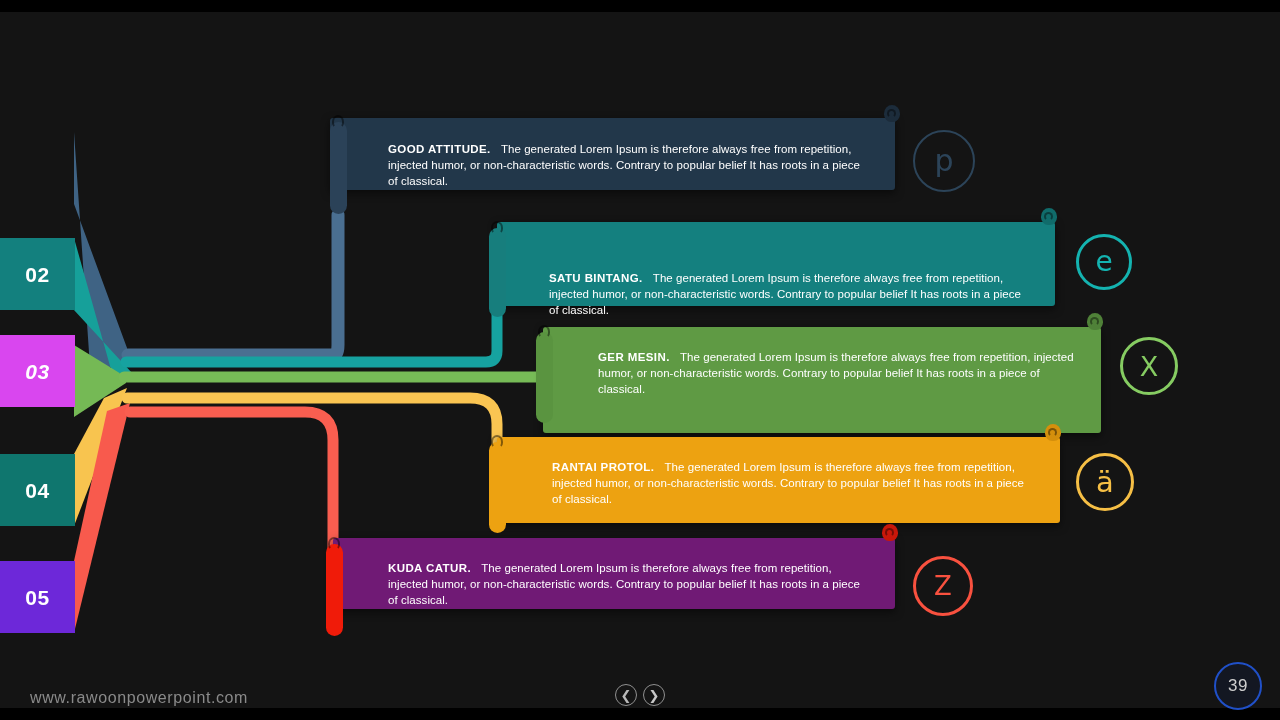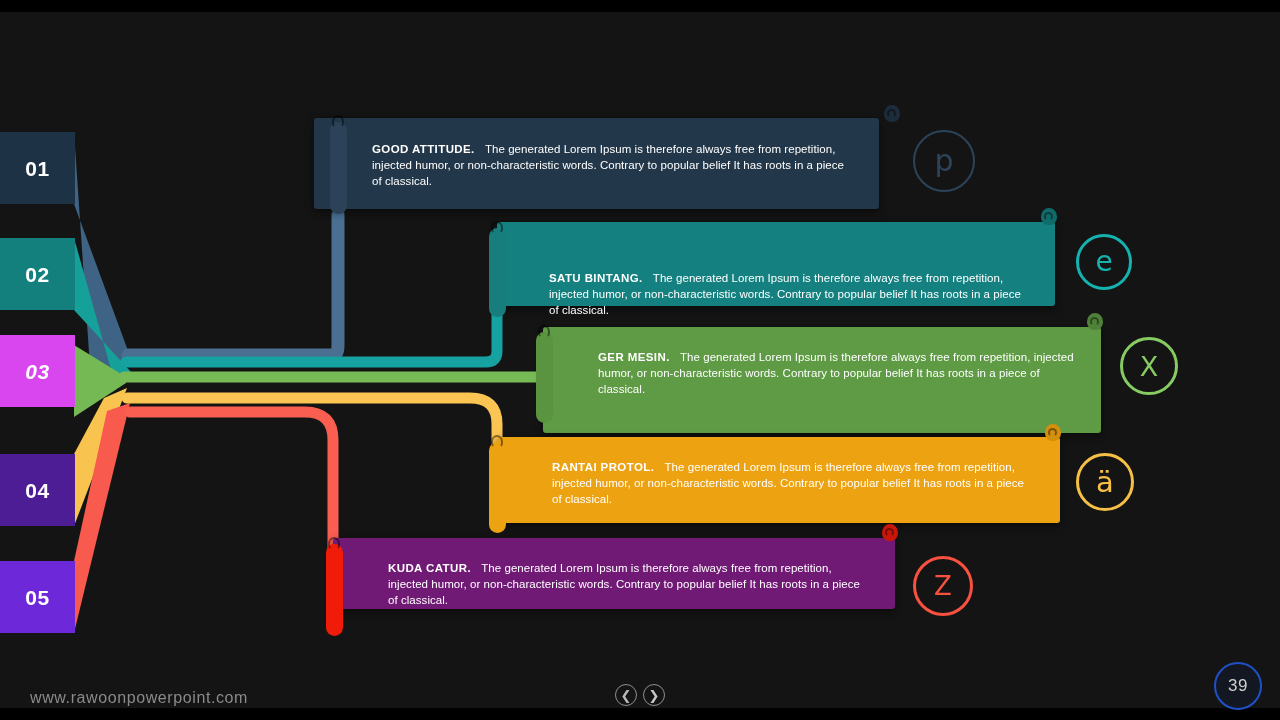--- a/index.html
+++ b/index.html
@@ -161,56 +161,53 @@
 
     <path fill="none" stroke="#16a2a0" stroke-width="11" stroke-linecap="round" d="M 126,362 L 486,362 Q 497,362 497,351 L 497,300"></path>
 
     <path fill="none" stroke="#77bb57" stroke-width="11" stroke-linecap="round" d="M 124,377 L 543,377"></path>
 
     <path fill="none" stroke="#fac552" stroke-width="11" stroke-linecap="round" d="M 127,398 L 470,398 Q 497,398 497,424 L 497,460"></path>
 
     <path fill="none" stroke="#f95e50" stroke-width="11" stroke-linecap="round" d="M 130,412 L 305,412 Q 333,412 333,440 L 333,560"></path>
   </svg>
 
-  <div class="num-tab" id="tab-01" style="top: 132px; background: rgb(30, 50, 69);">
-    <span class="num-label">01</span>
-  </div>
   <svg class="wedge" style="left:74px; top:132px; width:270px; height:235px;" viewBox="0 0 270 235">
     <polygon points="0,0 0,72 60,235 16,235" fill="#3f6384"></polygon>
   </svg>
 
   <div class="num-tab" id="tab-02" style="top: 238px; background: rgb(19, 128, 126);">
     <span class="num-label">02</span>
   </div>
   <svg class="wedge" style="left:74px; top:238px; width:270px; height:135px;" viewBox="0 0 270 135">
     <polygon points="0,0 0,72 58,135 38,135" fill="#16a09a"></polygon>
   </svg>
 
   <div class="num-tab" id="tab-03" style="top: 335px; background: #d946ef; font-style: italic;">
     <span class="num-label">03</span>
   </div>
   <svg class="wedge" style="left:74px; top:345px; width:270px; height:75px;" viewBox="0 0 270 75">
     <polygon points="0,0 0,72 52,38 52,32" fill="#75b955"></polygon>
   </svg>
 
-  <div class="num-tab" id="tab-04" style="top: 454px; background: #4c1d95;">
+  <div class="num-tab" id="tab-04" style="top: 454px; background: #0f766e;">
     <span class="num-label">04</span>
   </div>
   <svg class="wedge" style="left:74px; top:388px; width:270px; height:138px;" viewBox="0 0 270 138">
     <polygon points="53,0 0,138 0,66 30,10" fill="#f8c44f"></polygon>
   </svg>
 
   <div class="num-tab" id="tab-05" style="top: 561px; background: #6d28d9;">
     <span class="num-label">05</span>
   </div>
   <svg class="wedge" style="left:74px; top:403px; width:270px; height:230px;" viewBox="0 0 270 230">
     <polygon points="56,0 0,230 0,158 33,8" fill="#f85a4d"></polygon>
   </svg>
 
-  <div class="card" id="card-01" style="left:314px; top:118px; width:565px; height:91px; background:#22374a;">
+  <div class="card" id="card-01" style="left:330px; top:118px; width:565px; height:72px; background:#22374a;">
     <div class="card-text" style="left:58px; top:23px; width:482px;">
       <span class="card-title">GOOD ATTITUDE.&nbsp;&nbsp;</span>
       <span>The generated  Lorem  Ipsum is therefore  always free from  repetition, injected humor, or non-characteristic words. Contrary to popular belief It has roots in a piece of classical.</span>
     </div>
   </div>
   <div class="roll-left" style="left:330px; top:122px; height:92px; background:#2b4258;"></div>
   <div class="curl-tr" style="left:884px; top:105px; background:#1c2c3b;"></div>
 
   <div class="card" id="card-02" style="left:497px; top:222px; width:558px; height:84px; background:#14807f;">
     <div class="card-text" style="left:52px; top:21px; width:482px;margin-top:27px;">

